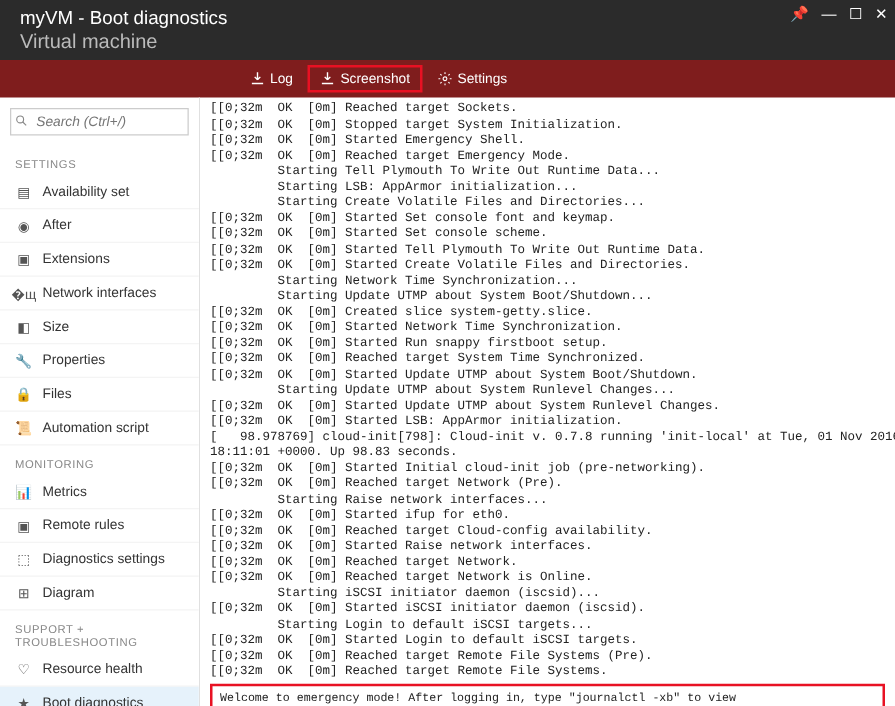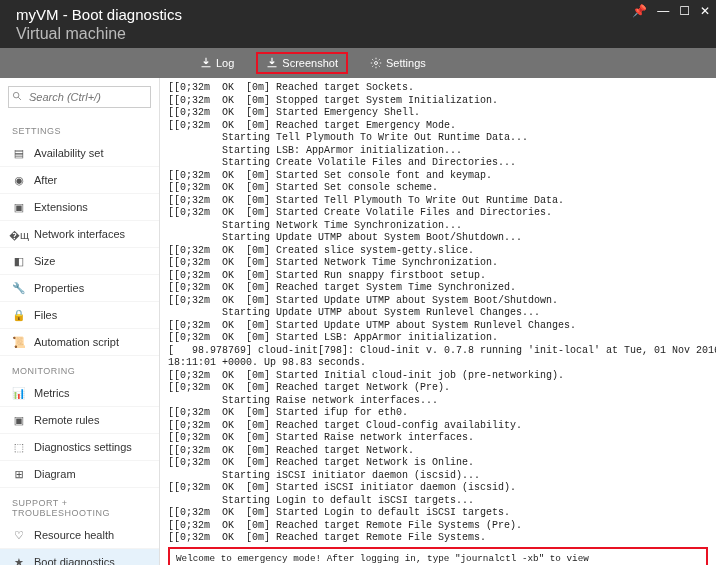--- a/index.html
+++ b/index.html
@@ -2,21 +2,21 @@
 <html><head>
 <meta charset="utf-8">
 <style>
   * { box-sizing: border-box; margin: 0; padding: 0; }
   body { font-family: "Segoe UI", Arial, sans-serif; font-size: 12px; background: #fff; width: 716px; height: 565px; overflow: hidden; }
   .titlebar { background: #2b2b2b; color: #fff; height: 48px; display: flex; align-items: flex-start; padding: 6px 8px 0 16px; position: relative; }
   .titlebar .title { font-size: 15px; font-weight: 400; }
   .titlebar .subtitle { font-size: 16px; color: #bbb; margin-top: 2px; }
   .titlebar .winctrls { position: absolute; right: 6px; top: 4px; display: flex; gap: 10px; align-items: center; }
   .titlebar .winctrls span { color: #fff; font-size: 12px; cursor: pointer; }
-  .toolbar { background: #737373; height: 30px; display: flex; align-items: center; padding-left: 190px; gap: 12px; }
+  .toolbar { background: #7f1d1d; height: 30px; display: flex; align-items: center; padding-left: 190px; gap: 2px; }
   .toolbar .tbtn { color: #fff; font-size: 11px; display: flex; align-items: center; gap: 4px; padding: 5px 10px; cursor: pointer; }
   .toolbar .tbtn.highlight { border: 2px solid #e81123; padding: 3px 8px; }
   .toolbar svg { width: 12px; height: 12px; fill: #fff; }
   .main { display: flex; height: calc(565px - 78px); }
   .sidebar { width: 160px; border-right: 1px solid #e0e0e0; overflow-y: auto; background: #fff; }
   .search { margin: 8px; position: relative; }
   .search input { width: 100%; border: 1px solid #ccc; padding: 4px 6px 4px 20px; font-size: 11px; font-style: italic; color: #888; }
   .search svg { position: absolute; left: 4px; top: 5px; width: 11px; height: 11px; fill: #888; }
   .section-hdr { font-size: 9px; color: #888; letter-spacing: 0.5px; padding: 10px 12px 4px; text-transform: uppercase; }
   .nav-item { display: flex; align-items: center; gap: 8px; padding: 6px 12px; font-size: 11px; color: #333; cursor: pointer; border-bottom: 1px solid #f4f4f4; }

